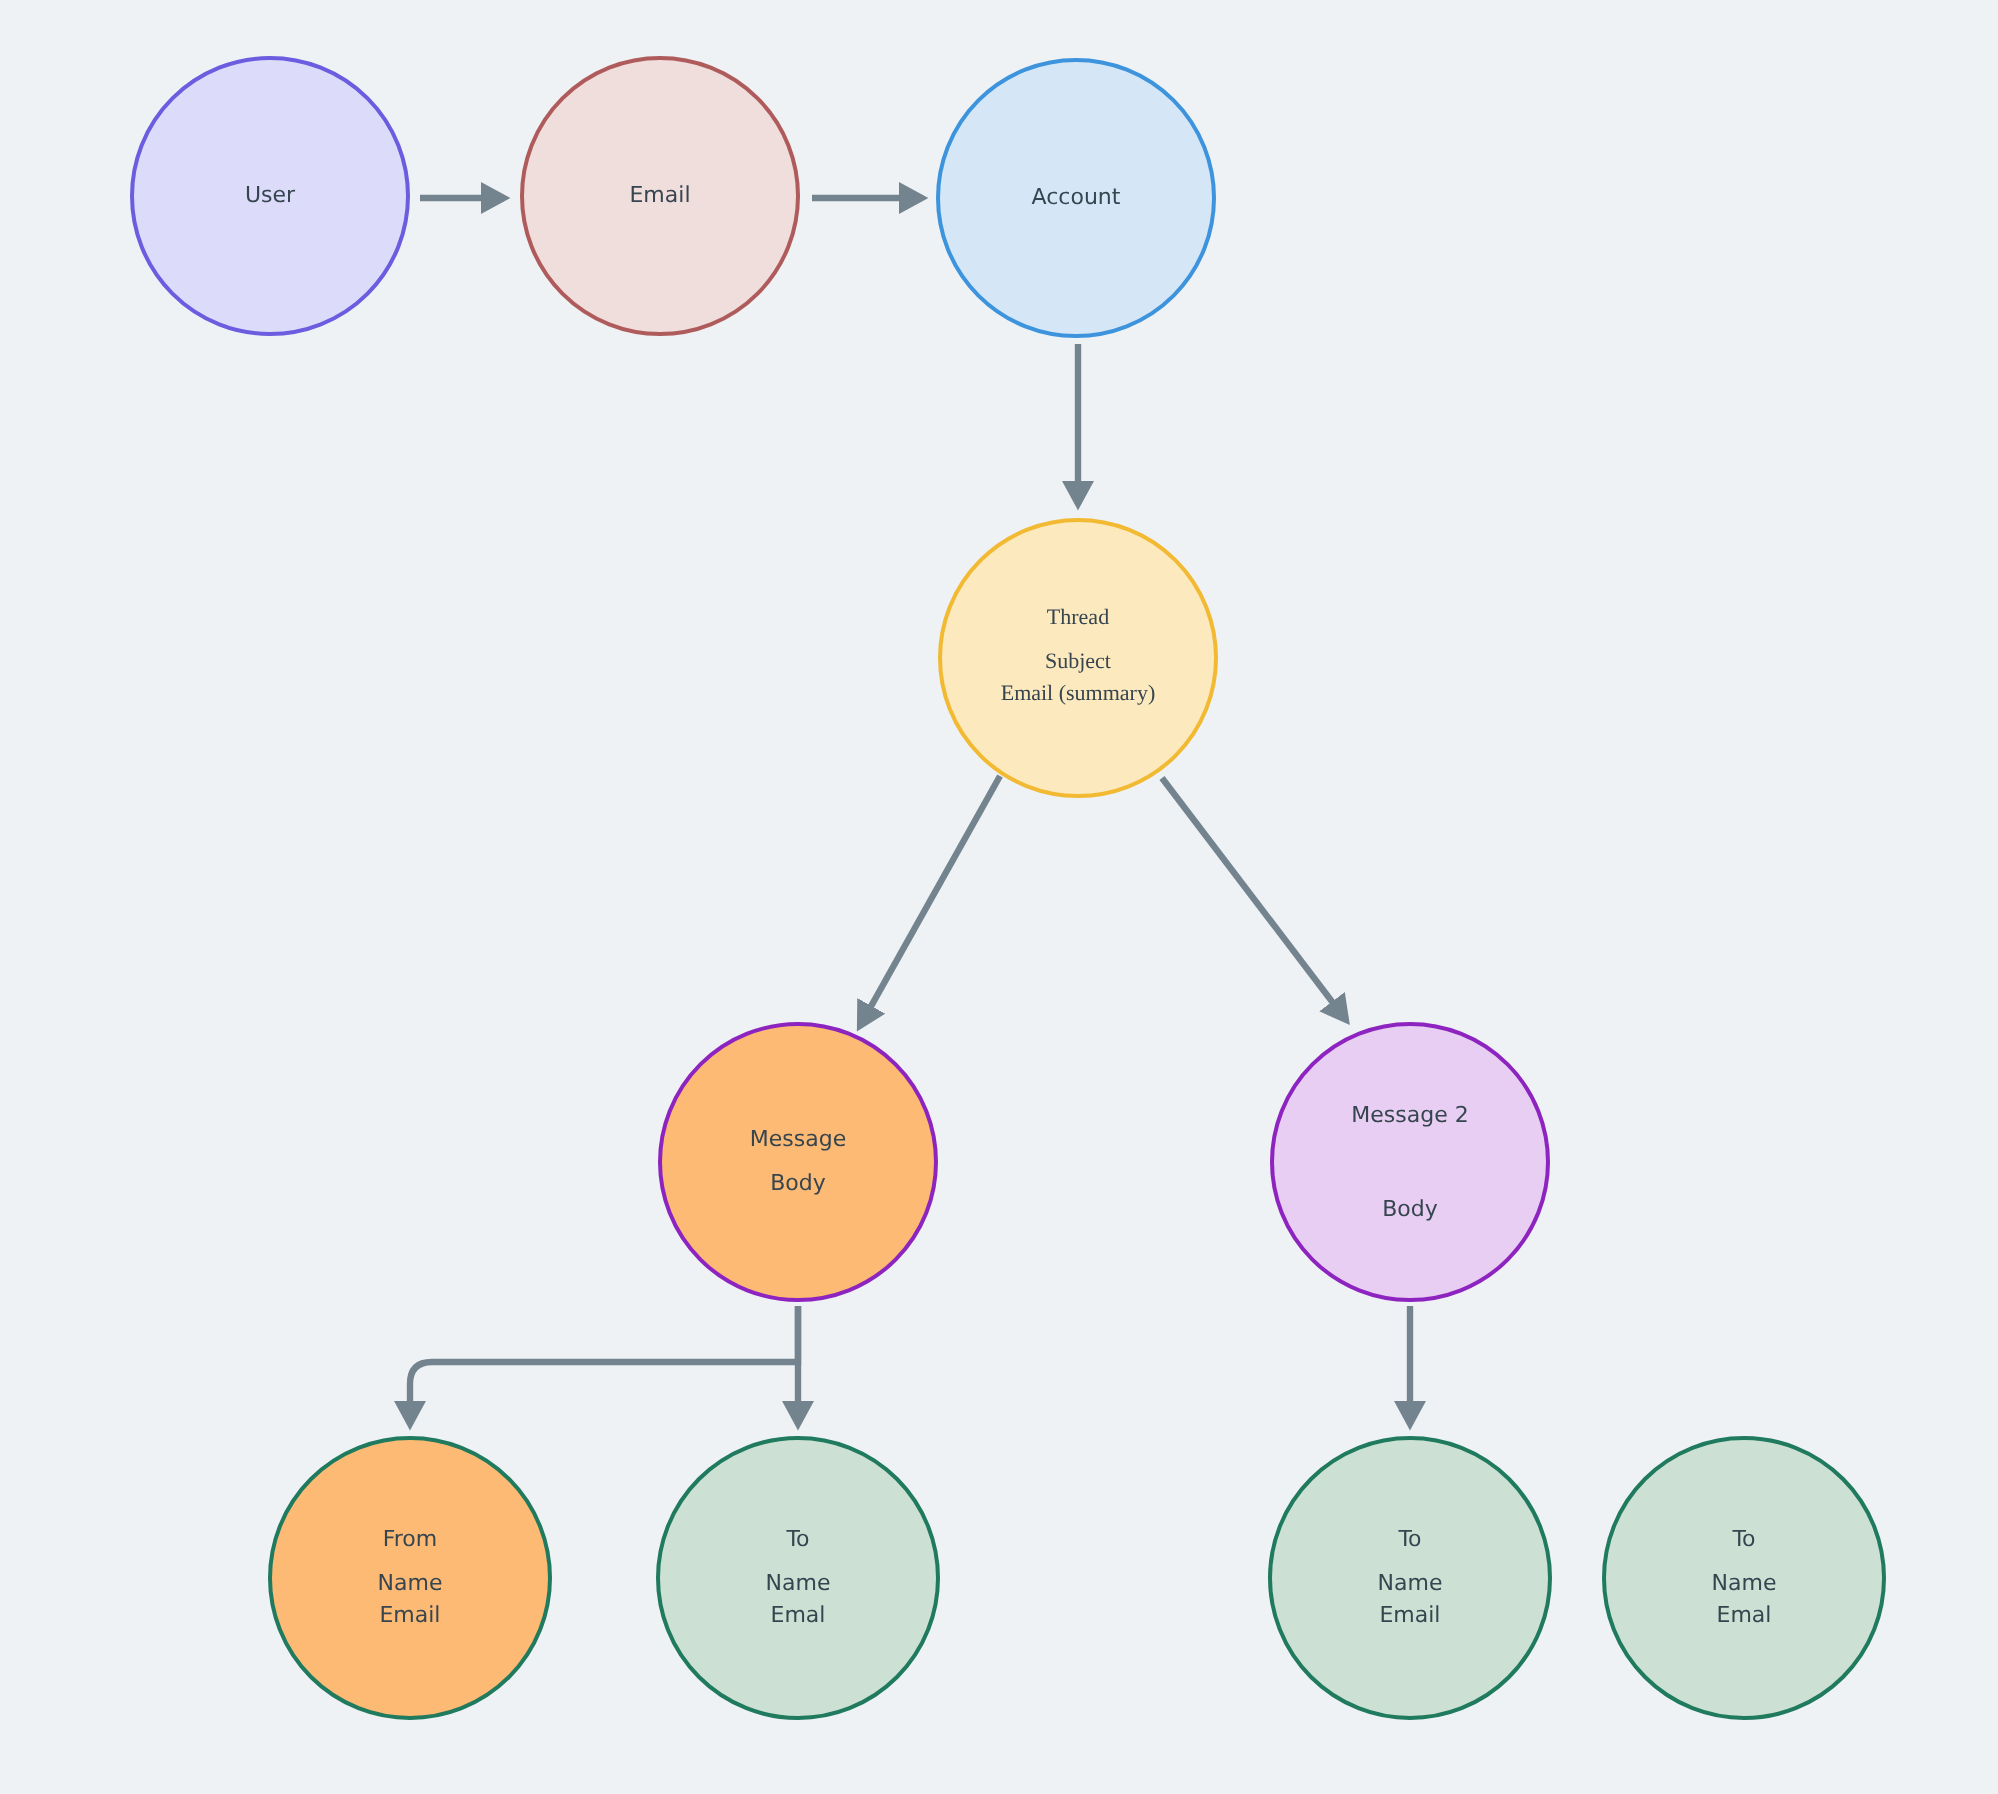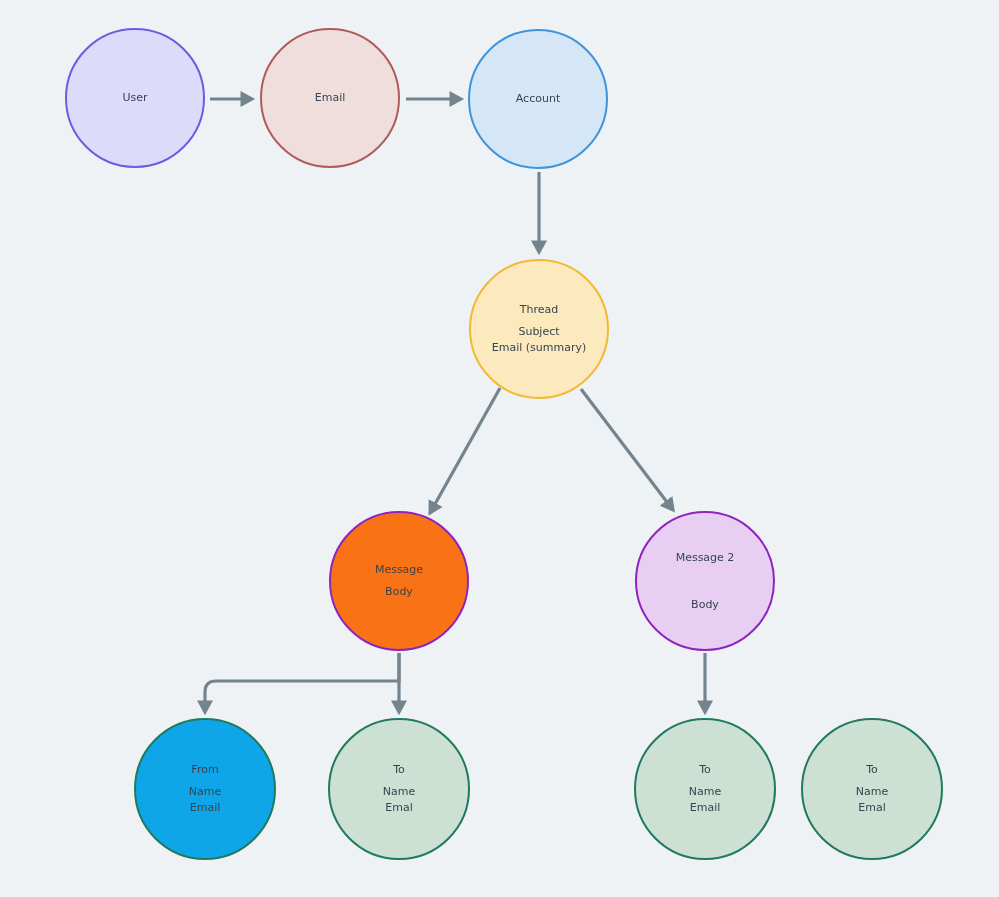--- a/index.html
+++ b/index.html
@@ -82,43 +82,43 @@
   </div>
 
   <div class="node simple" style="left:260px; top:28px; width:140px; height:140px; background:#f0dedd; border-color:#b05b5b;">
     <span class="title">Email</span>
   </div>
 
   <div class="node simple" style="left:468px; top:29px; width:140px; height:140px; background:#d5e7f7; border-color:#3d94dd;">
     <span class="title">Account</span>
   </div>
 
-  <div class="node" style="left:469px; top:259px; width:140px; height:140px; background:#fce9bd; border-color:#f2b933;">
+  <div class="node" style="left:469px; top:259px; width:140px; height:140px; background:#fce9bd; border-color:#f2b933;font-family:Liberation Serif, serif;">
     <span class="title">Thread</span>
     <span class="attrs">
       <span class="attr-line">Subject</span>
       <span class="attr-line">Email (summary)</span>
     </span>
   </div>
 
-  <div class="node" style="left:329px; top:511px; width:140px; height:140px; background:#f97316; border-color:#8e24c0;">
+  <div class="node" style="left:329px; top:511px; width:140px; height:140px; background:#fdba74; border-color:#8e24c0;">
     <span class="title">Message</span>
     <span class="attrs">
       <span class="attr-line">Body</span>
     </span>
   </div>
 
   <div class="node" style="left:635px; top:511px; width:140px; height:140px; background:#e7cef2; border-color:#8e24c0;gap:25px;">
     <span class="title">Message 2</span>
     <span class="attrs">
       <span class="attr-line">Body</span>
     </span>
   </div>
 
-  <div class="node" style="left:134px; top:718px; width:142px; height:142px; background:#0ea5e9; border-color:#1f7a5e;">
+  <div class="node" style="left:134px; top:718px; width:142px; height:142px; background:#fdba74; border-color:#1f7a5e;">
     <span class="title">From</span>
     <span class="attrs">
       <span class="attr-line">Name</span>
       <span class="attr-line">Email</span>
     </span>
   </div>
 
   <div class="node" style="left:328px; top:718px; width:142px; height:142px; background:#cde0d4; border-color:#1f7a5e;">
     <span class="title">To</span>
     <span class="attrs">

